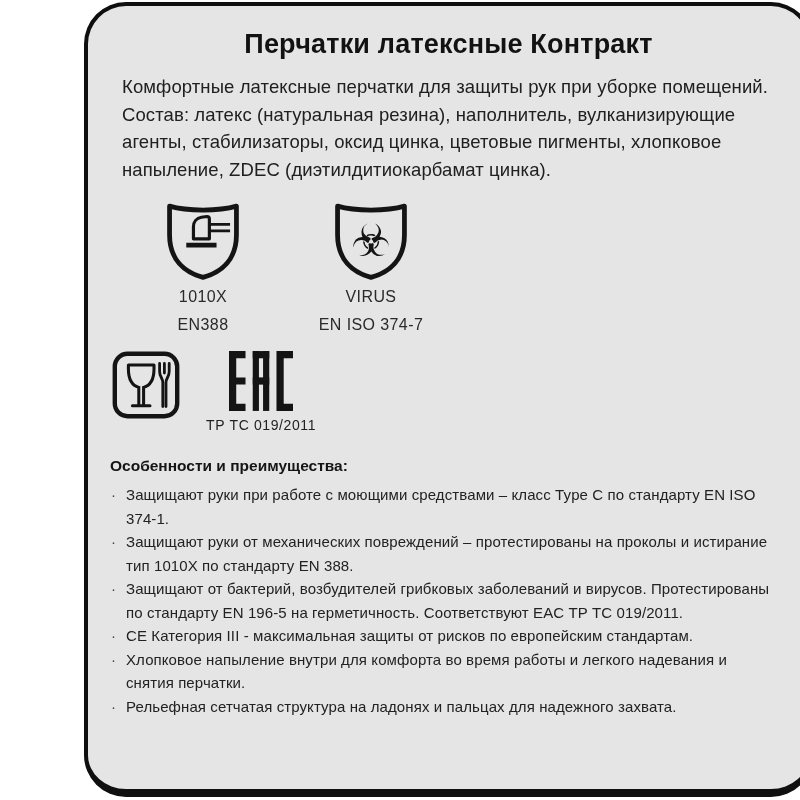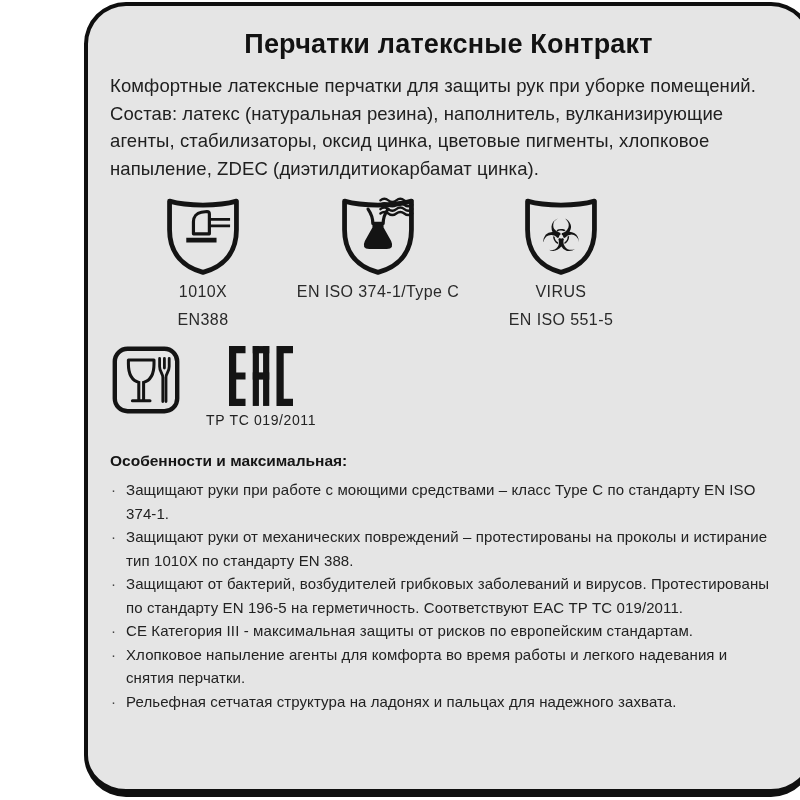--- a/index.html
+++ b/index.html
@@ -26,21 +26,21 @@
   .title {
     margin: 8px 0 11px 0;
     text-align: center;
     font-size: 27px;
     line-height: 33px;
     font-weight: 700;
     letter-spacing: 0.2px;
     color: #121212;
   }
   .desc {
-    margin: 0;
+    margin: 12px;
     font-size: 18.5px;
     line-height: 27.5px;
     letter-spacing: 0.1px;
     color: #202020;
   }
   
   .marks-row {
     display: flex;
     align-items: flex-start;
     margin-top: 8px;
@@ -120,41 +120,28 @@
       <svg class="shield" viewBox="0 0 100 108">
         <path class="ink-stroke" stroke-width="6" stroke-linejoin="round" d="M8,14 C30,20.5 70,20.5 92,14 L92,50 C92,81 73.5,97 50,103.5 C26.5,97 8,81 8,50 Z"></path>
         <path class="ink-stroke" stroke-width="4" stroke-linejoin="round" d="M38,55 V40 C38,34 42,29 48,28 L55,27 Q58,27 58,30 V55 Z"></path>
         <path class="ink-stroke" stroke-width="3.5" d="M58,37 H84 M58,45 H84"></path>
         <path class="ink-stroke" stroke-width="6" d="M29,63 H67"></path>
       </svg>
       <div class="mark-label">1010X</div>
       <div class="mark-label">EN388</div>
     </div>
 
-    <div class="mark m2">
-      <svg class="shield" viewBox="0 0 100 108">
-        <path class="ink-stroke" stroke-width="6" stroke-linejoin="round" d="M8,14 C30,20.5 70,20.5 92,14 L92,50 C92,81 73.5,97 50,103.5 C26.5,97 8,81 8,50 Z"></path>
-        <path class="ink-fill" d="M43,40 L43,47 L33.5,64 Q29,74 39,74 L61,74 Q71,74 66.5,64 L57,47 L57,40 Z"></path>
-        <path class="ink-stroke" stroke-width="4" stroke-linecap="round" d="M43.5,42 C43.5,34 41,29 37.5,24 M56.5,42 C56.5,34 59,29 62.5,24"></path>
-        <path class="ink-stroke" stroke-width="3" stroke-linecap="round" d="M53,13 q5,-4 10,0 q5,4 10,0 q5,-4 10,0 q5,4 10,0
-                 M53,18.5 q5,-4 10,0 q5,4 10,0 q5,-4 10,0 q5,4 10,0
-                 M53,24 q5,-4 10,0 q5,4 10,0 q5,-4 10,0 q5,4 10,0
-                 M53,29.5 q5,-4 10,0 q5,4 10,0 q5,-4 10,0 q5,4 10,0"></path>
-      </svg>
-      <div class="mark-label">EN ISO 374-1/Type C</div>
-
-    </div>
 
     <div class="mark m3">
       <svg class="shield" viewBox="0 0 100 108">
         <path class="ink-stroke" stroke-width="6" stroke-linejoin="round" d="M8,14 C30,20.5 70,20.5 92,14 L92,50 C92,81 73.5,97 50,103.5 C26.5,97 8,81 8,50 Z"></path>
         <text x="50" y="76" font-size="56" text-anchor="middle" fill="#141414" font-family="DejaVu Sans">☣</text>
       </svg>
       <div class="mark-label">VIRUS</div>
-      <div class="mark-label">EN ISO 551-5</div>
+      <div class="mark-label">EN ISO 374-7</div>
     </div>
   </div>
 
   <div class="marks-row2">
 
     <svg class="food-icon" viewBox="0 0 90 90">
       <rect class="ink-stroke" x="6" y="6" width="78" height="78" rx="16" stroke-width="5.5"></rect>
       <path class="ink-stroke" stroke-width="3.8" stroke-linecap="round" d="M23,20 H55 M23,20 V25 C23,39 29,46 36,48 L36,70 M55,20 V25 C55,39 49,46 42,48 L42,70 M28,71 H50"></path>
       <path class="ink-stroke" stroke-width="3.5" stroke-linecap="round" d="M62,18 v10 c0,7 4,8 4,14 v30 M74,18 v10 c0,7 -4,8 -4,14 v30 M68,18 v12"></path>
     </svg>
@@ -166,41 +153,41 @@
         <rect class="ink-fill" x="33" y="0" width="6" height="58"></rect>
         <rect class="ink-fill" x="23" y="0" width="16" height="7"></rect>
         <rect class="ink-fill" x="23" y="25.5" width="16" height="7"></rect>
         <path class="ink-fill" d="M46,0 h16 v7 h-9 v44 h9 v7 h-16 z"></path>
       </svg>
       <div class="eac-caption">ТР ТС 019/2011</div>
     </div>
   </div>
 
   <div class="features">
-    <h2>Особенности и максимальная:</h2>
+    <h2>Особенности и преимущества:</h2>
     <ul>
       <li>
         <span class="bullet">·</span>
         <span class="li-text">Защищают руки при работе с моющими средствами – класс Type C по стандарту EN ISO 374-1.</span>
       </li>
       <li>
         <span class="bullet">·</span>
         <span class="li-text">Защищают руки от механических повреждений – протестированы на проколы и истирание тип 1010X по стандарту EN 388.</span>
       </li>
       <li>
         <span class="bullet">·</span>
         <span class="li-text">Защищают от бактерий, возбудителей грибковых заболеваний и вирусов. Протестированы по стандарту EN 196-5 на герметичность. Соответствуют EAC ТР ТС 019/2011.</span>
       </li>
       <li>
         <span class="bullet">·</span>
         <span class="li-text">CE Категория III - максимальная защиты от рисков по европейским стандартам.</span>
       </li>
       <li>
         <span class="bullet">·</span>
-        <span class="li-text">Хлопковое напыление агенты для комфорта во время работы и легкого надевания и снятия перчатки.</span>
+        <span class="li-text">Хлопковое напыление внутри для комфорта во время работы и легкого надевания и снятия перчатки.</span>
       </li>
       <li>
         <span class="bullet">·</span>
         <span class="li-text">Рельефная сетчатая структура на ладонях и пальцах для надежного захвата.</span>
       </li>
 
     </ul>
   </div>
 
 </div>

